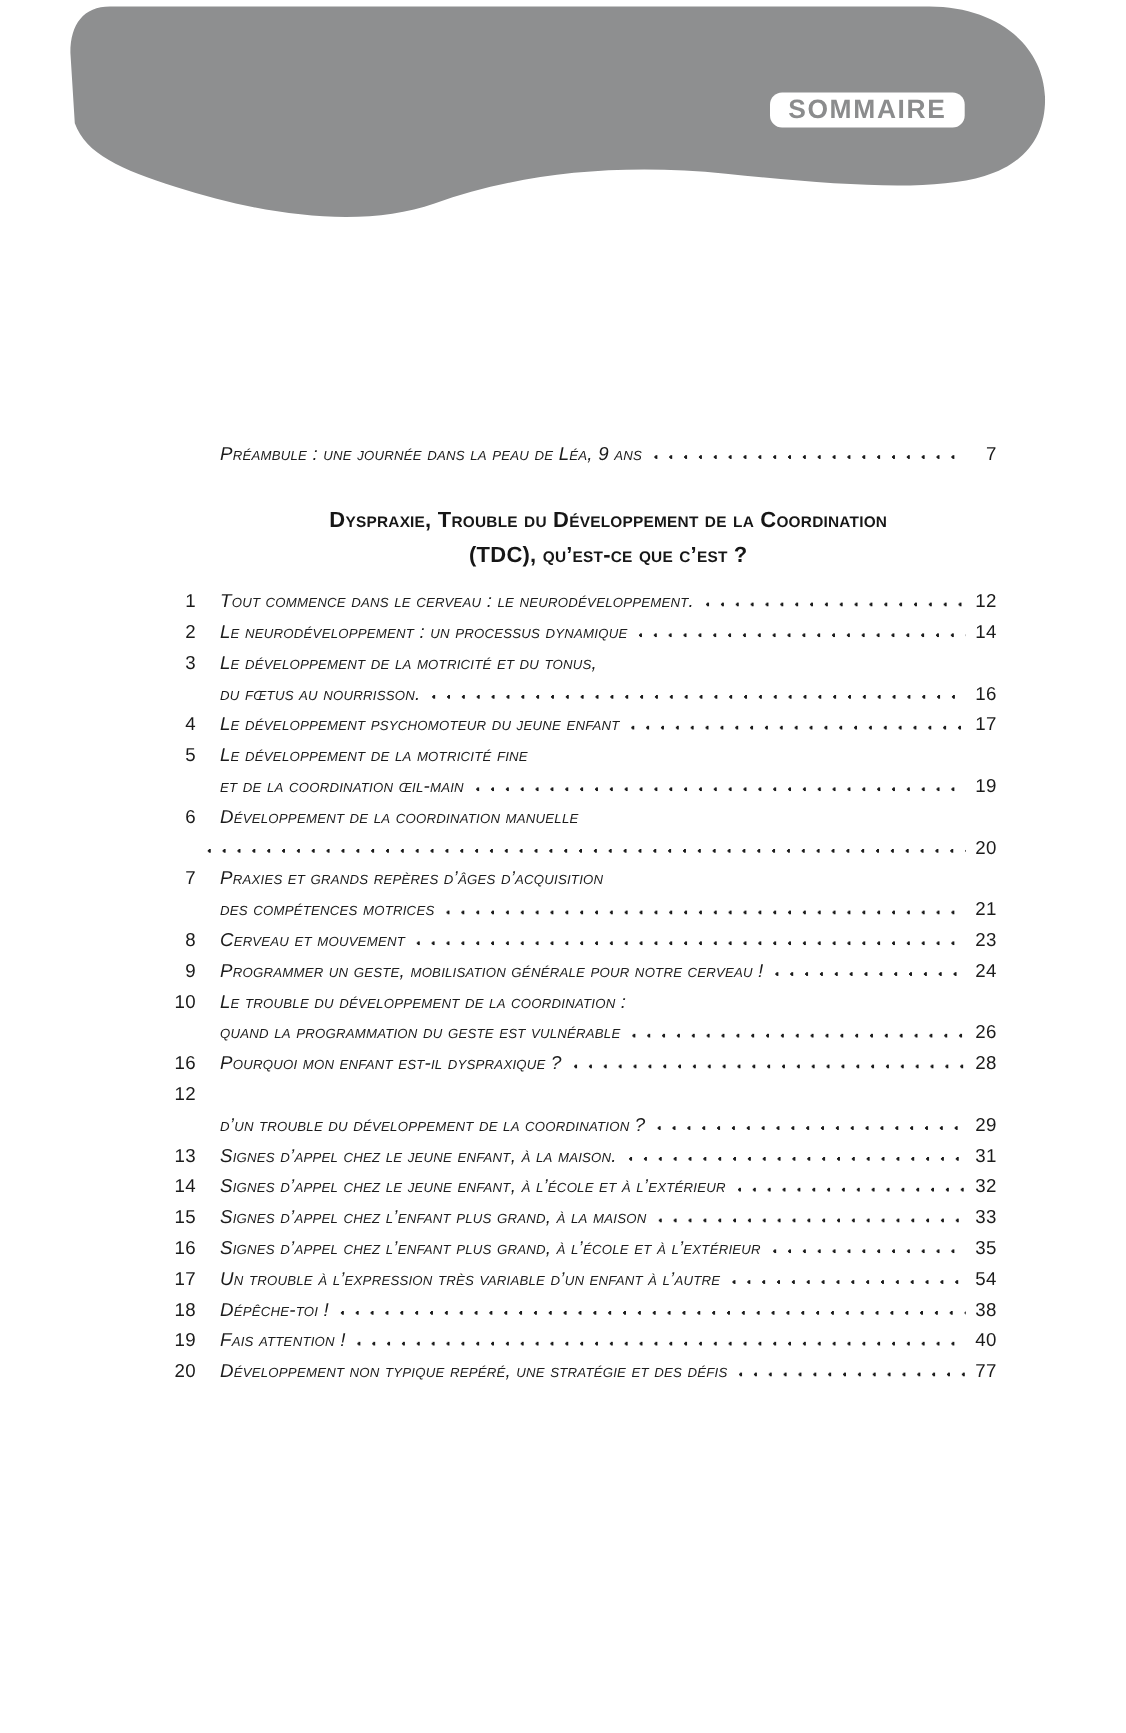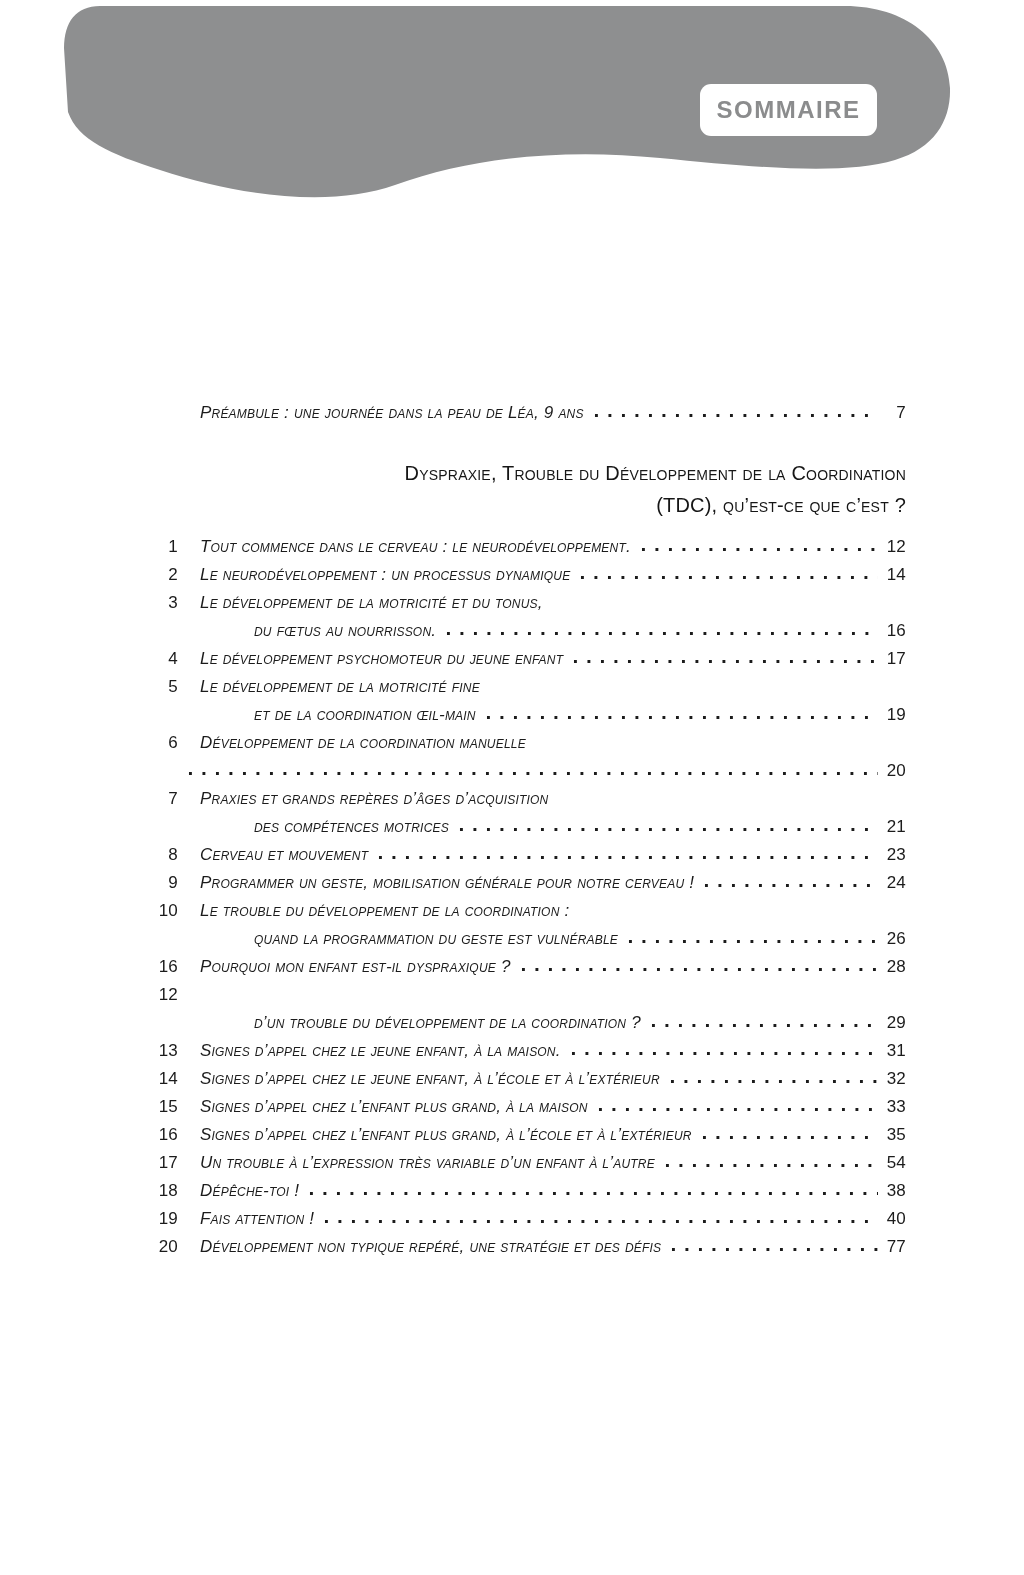--- a/index.html
+++ b/index.html
@@ -16,21 +16,21 @@
     position: absolute;
     top: 0;
     left: 0;
     display: block;
   }
   .sommaire-badge {
     position: absolute;
     left: 700px;
     top: 84px;
     width: 177px;
-    height: 52px;
+    height: 32px;
     background: #ffffff;
     border-radius: 11px;
     display: flex;
     align-items: center;
     justify-content: center;
   }
   .sommaire-badge span {
     font-weight: bold;
     font-size: 24px;
     letter-spacing: 1.5px;
@@ -53,21 +53,21 @@
   }
   .row .num {
     flex: 0 0 30px;
     text-align: right;
   }
   .row .text {
     margin-left: 22px;
     font-style: italic;
   }
   .row.cont .text {
-    margin-left: 76px;
+    margin-left: 22px;
   }
   .row.preamble {
     line-height: 28px;
   }
   .row.preamble .text {
     margin-left: 52px;
   }
   .leader {
     flex: 1 1 auto;
     height: 5px;
@@ -77,22 +77,22 @@
     background-repeat: repeat-x;
   }
   .pg {
     flex: 0 0 auto;
     min-width: 24px;
     text-align: right;
   }
   .hidden { visibility: hidden; }
   .section-title {
     margin: 30px 0 12px 52px;
-    text-align: right;
-    font-weight: normal;
+    text-align: center;
+    font-weight: bold;
     font-size: 20px;
     line-height: 32px;
     color: #161616;
   }
 </style>
 </head>
 <body>
 
 <div class="page">
 

